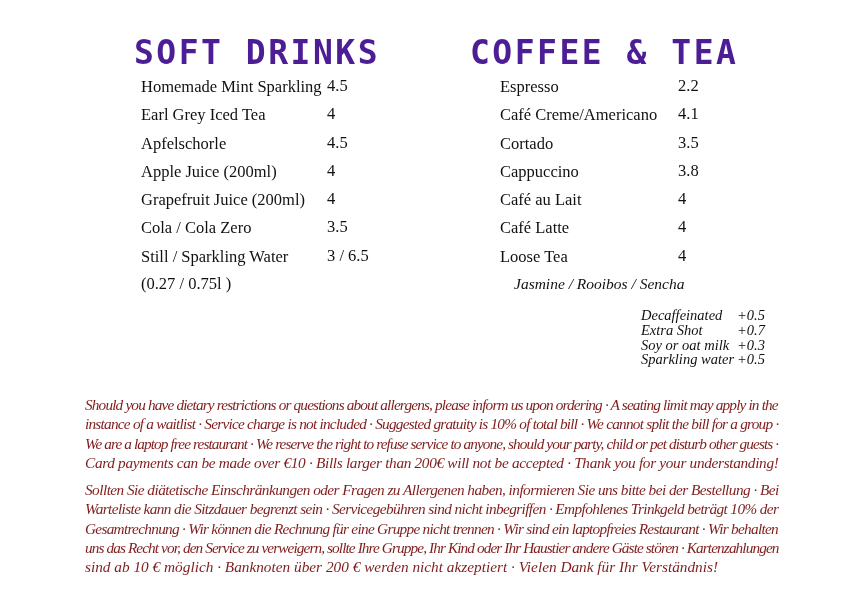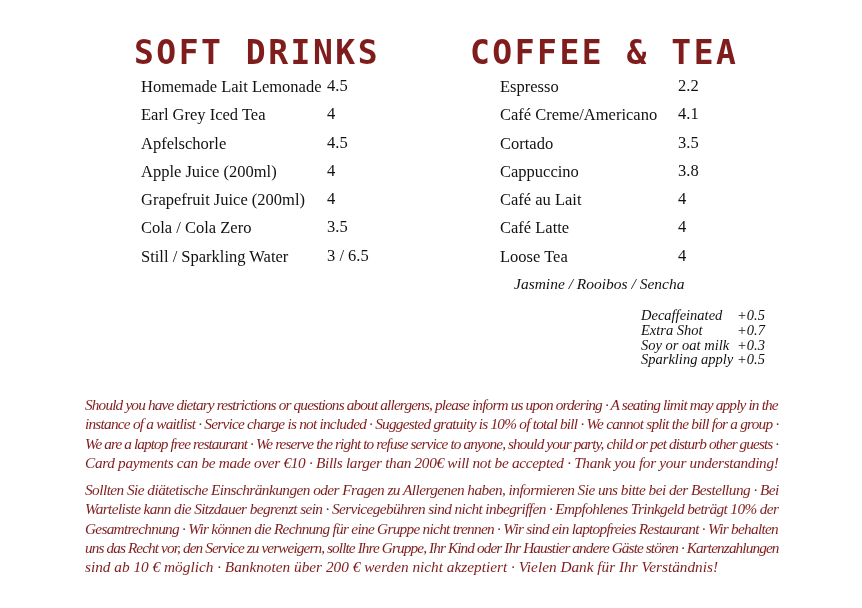--- a/index.html
+++ b/index.html
@@ -22,21 +22,21 @@
     inset: 0;
   }
 
   
   .section-title {
     position: absolute;
     font-family: "DejaVu Sans Mono", "Liberation Mono", monospace;
     font-weight: 700;
     font-size: 33px;
     letter-spacing: 2.5px;
-    color: #7f1d1d;
+    color: #4c1d95;
     white-space: nowrap;
   }
   #title-soft-drinks { left: 134px; top: 33px; }
   #title-coffee-tea  { left: 470px; top: 33px; }
 
   
   .menu-col {
     position: absolute;
     top: 78px;
   }
@@ -121,21 +121,21 @@
 
 <div class="page">
 
   <div class="section-title" id="title-soft-drinks">SOFT DRINKS</div>
 
   <div class="section-title" id="title-coffee-tea">COFFEE &amp; TEA</div>
 
   <div class="menu-col" id="col-soft-drinks">
 
     <div class="menu-row">
-      <span class="menu-name">Homemade Lait Lemonade</span>
+      <span class="menu-name">Homemade Mint Sparkling</span>
       <span class="menu-price">4.5</span>
     </div>
 
     <div class="menu-row">
       <span class="menu-name">Earl Grey Iced Tea</span>
       <span class="menu-price">4</span>
     </div>
 
     <div class="menu-row">
       <span class="menu-name">Apfelschorle</span>
@@ -155,20 +155,21 @@
     <div class="menu-row">
       <span class="menu-name">Cola / Cola Zero</span>
       <span class="menu-price">3.5</span>
     </div>
 
     <div class="menu-row">
       <span class="menu-name">Still / Sparkling Water</span>
       <span class="menu-price">3 / 6.5</span>
     </div>
 
+    <div class="menu-subline">(0.27 / 0.75l )</div>
   </div>
 
   <div class="menu-col" id="col-coffee-tea">
 
     <div class="menu-row">
       <span class="menu-name">Espresso</span>
       <span class="menu-price">2.2</span>
     </div>
 
     <div class="menu-row">
@@ -211,21 +212,21 @@
     </div>
     <div class="addon-row">
       <span>Extra Shot</span>
       <span class="addon-price">+0.7</span>
     </div>
     <div class="addon-row">
       <span>Soy or oat milk</span>
       <span class="addon-price">+0.3</span>
     </div>
     <div class="addon-row">
-      <span>Sparkling apply</span>
+      <span>Sparkling water</span>
       <span class="addon-price">+0.5</span>
     </div>
   </div>
 
   <div class="footer-block" id="footer-en">
     <div class="footer-line" style="letter-spacing: -0.847px;">Should you have dietary restrictions or questions about allergens, please inform us upon ordering · A seating limit may apply in the</div>
     <div class="footer-line" style="letter-spacing: -0.766px;">instance of a waitlist · Service charge is not included · Suggested gratuity is 10% of total bill · We cannot split the bill for a group ·</div>
     <div class="footer-line" style="letter-spacing: -0.905px;">We are a laptop free restaurant · We reserve the right to refuse service to anyone, should your party, child or pet disturb other guests ·</div>
     <div class="footer-line" style="letter-spacing: -0.322px;">Card payments can be made over €10 · Bills larger than 200€ will not be accepted · Thank you for your understanding!</div>
   </div>

